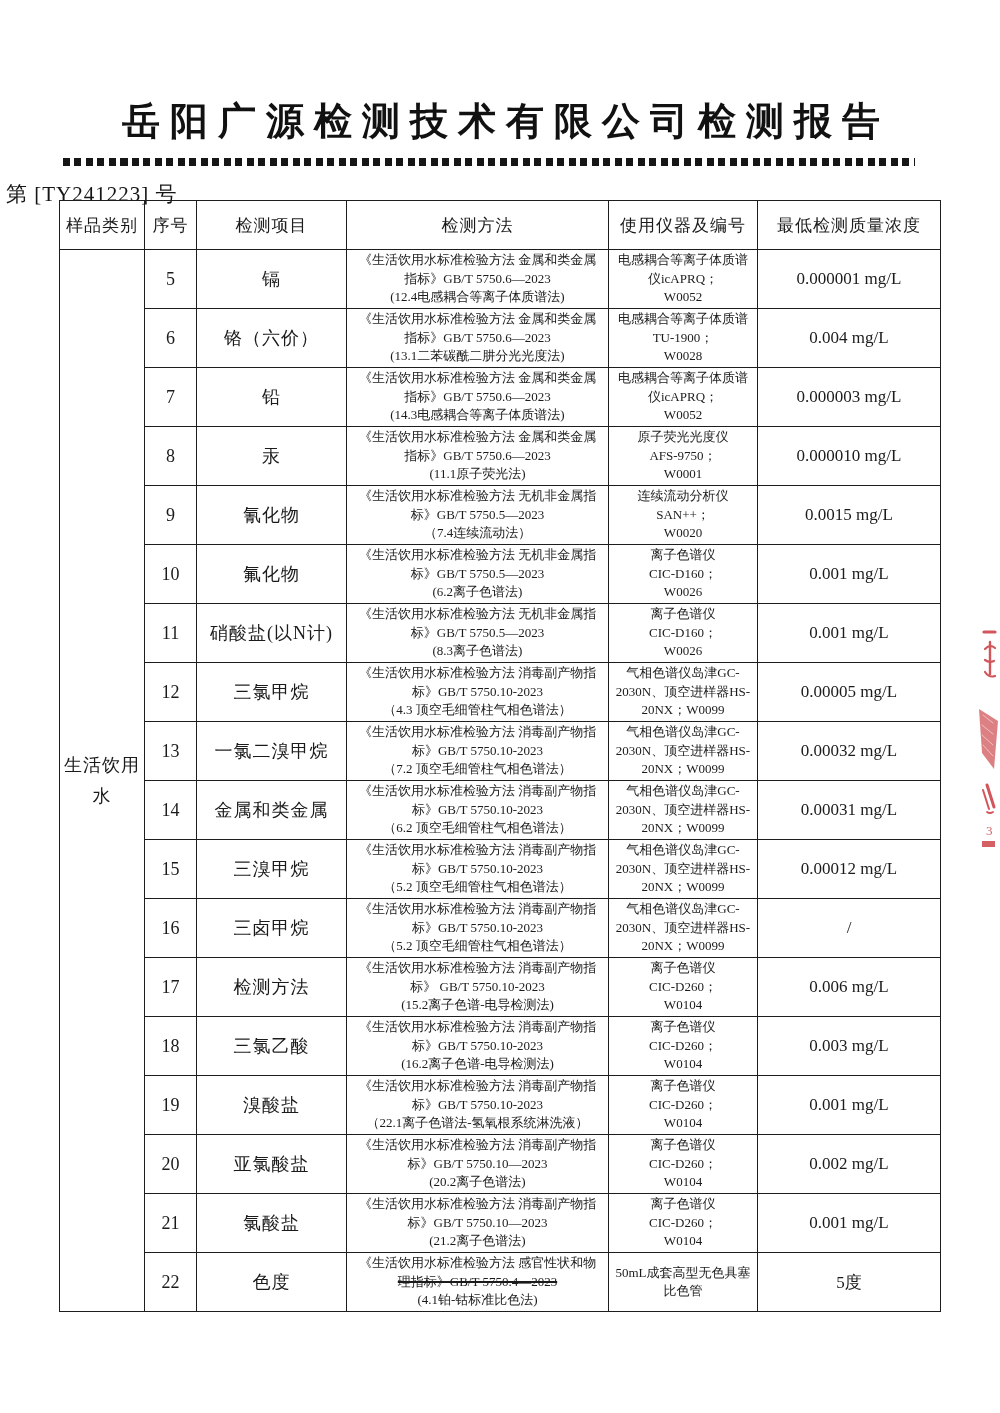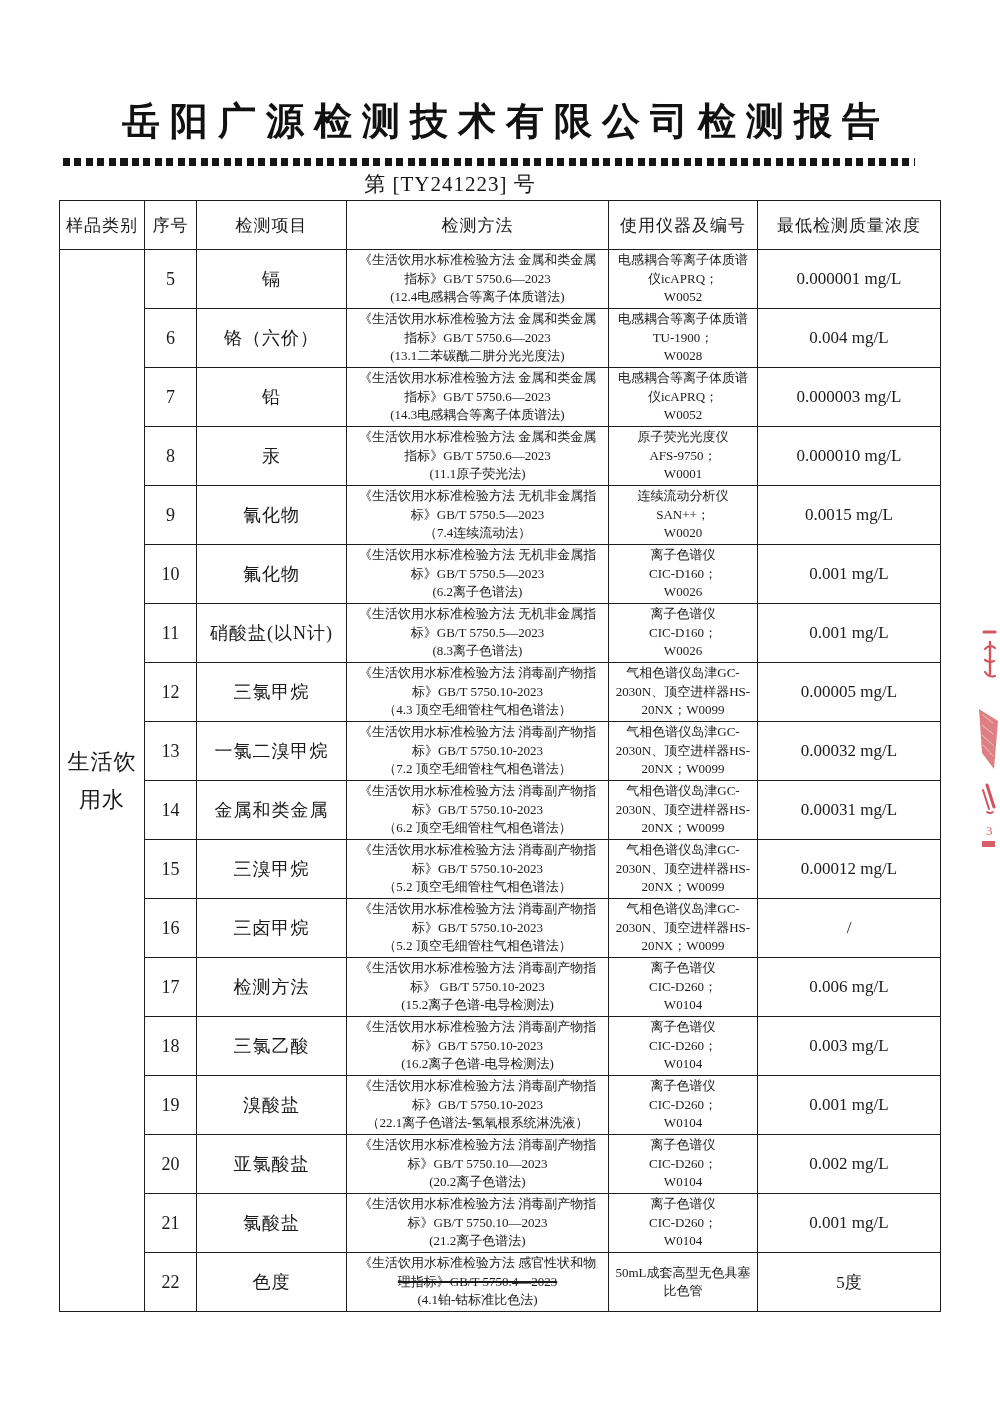--- a/index.html
+++ b/index.html
@@ -28,22 +28,22 @@
     white-space:nowrap;
   }
   .dotted-rule{
     position:absolute;
     left:57px; top:158px;
     width:852px; height:8px;
     background:repeating-linear-gradient(90deg,#161616 0 7px,transparent 7px 11.5px);
   }
   .report-no{
     position:absolute;
-    left:0; top:170px; width:888px;
-    text-align:center;
+    left:0; top:180px; width:888px;
+    text-align:left;
     font-size:21px;
     color:#151515;
     letter-spacing:1px;
   }
   
   table.report{
     position:absolute;
     left:53px; top:200px;
     width:881px;
     border-collapse:collapse;
@@ -58,21 +58,21 @@
     overflow:hidden;
   }
   table.report th{
     height:46px;
     font-weight:normal;
     font-size:17px;
     letter-spacing:1px;
   }
   table.report td{ height:56px; }
   td.cat-cell{
-    font-size:22px;
+    font-size:18px;
     letter-spacing:1px;
     line-height:1.7;
     width:85px;
   }
   td.no-cell{ font-size:18px; }
   td.item-cell{ font-size:18px; letter-spacing:1px; }
   td.method-cell{ font-size:13px; line-height:1.42; }
   td.method-cell .line{ white-space:nowrap; }
   td.instr-cell{ font-size:13px; line-height:1.42; }
   td.instr-cell .line{ white-space:nowrap;text-align:center; }

